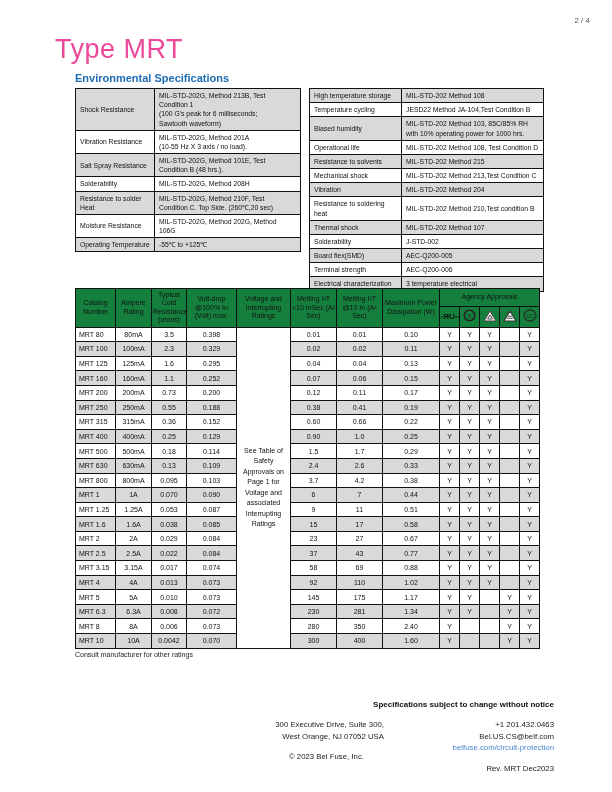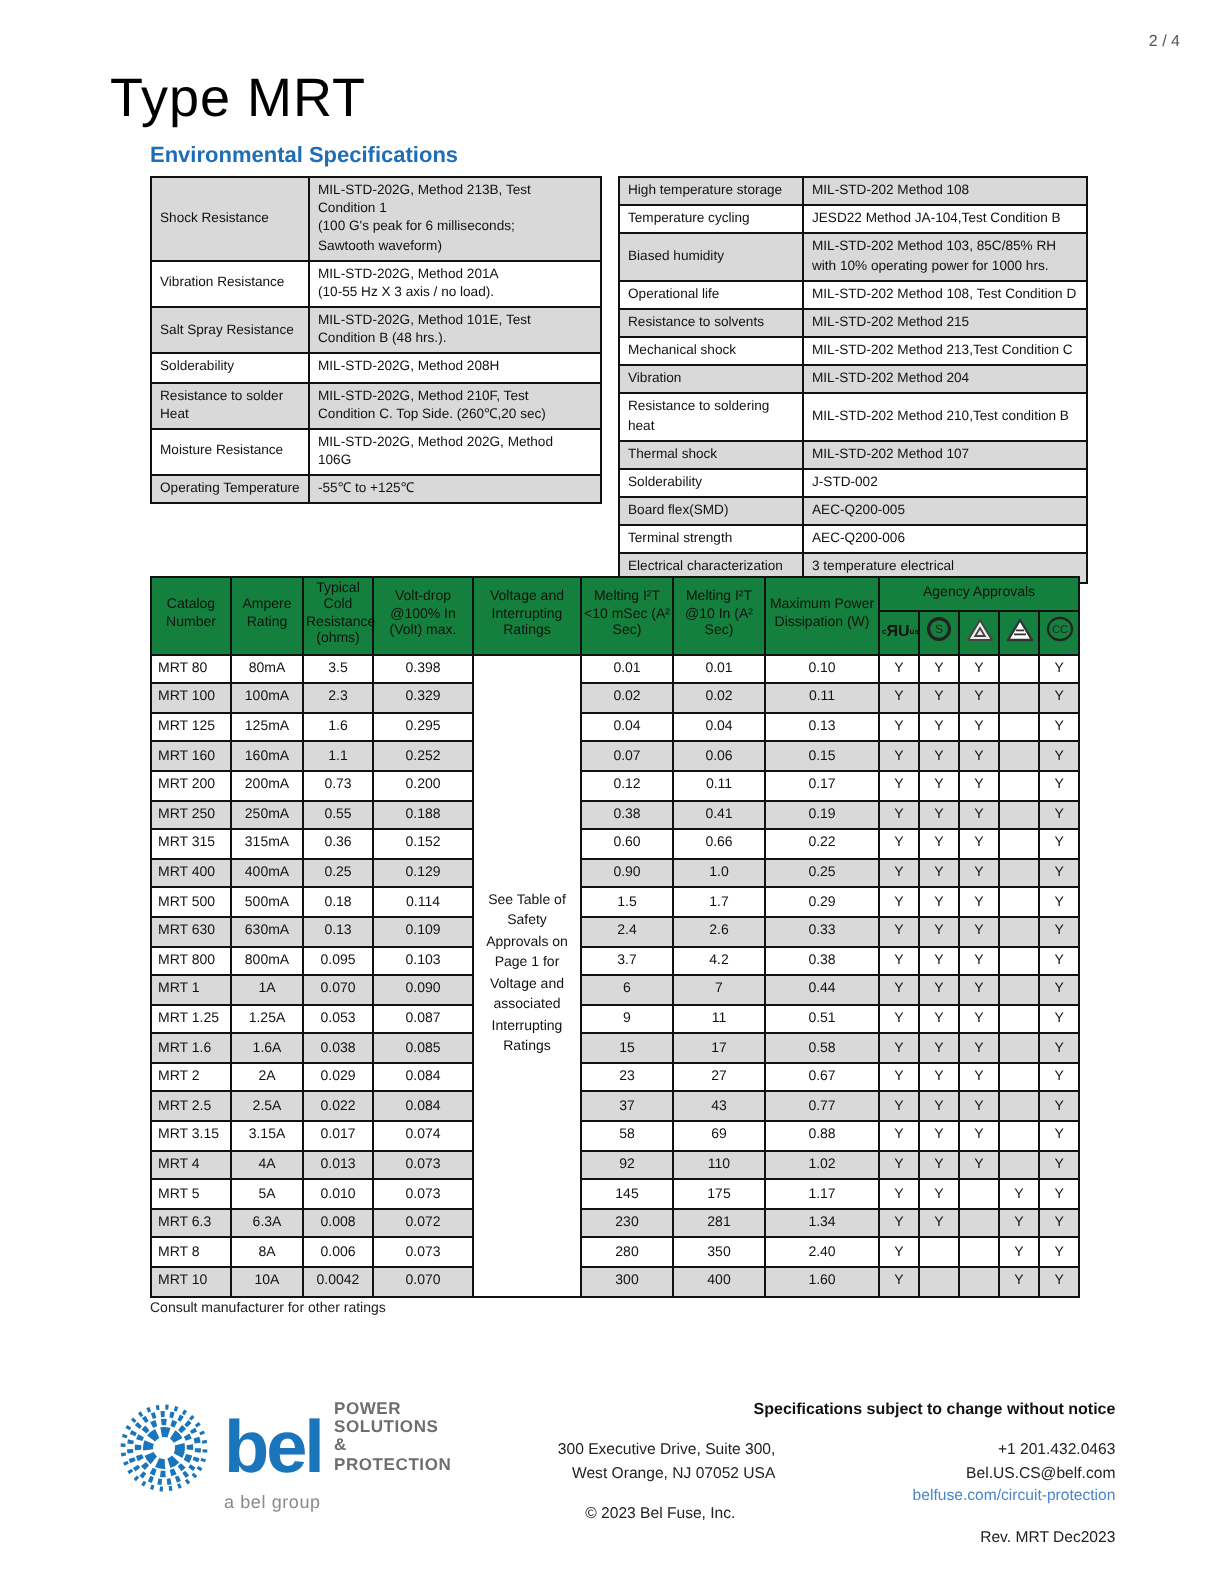--- a/index.html
+++ b/index.html
@@ -5,21 +5,21 @@
   * { margin:0; padding:0; box-sizing:border-box; }
   html,body { background:#e8e8e8; }
   body { font-family:"Liberation Sans", sans-serif; }
   .page {
     position:relative; width:612px; height:792px; margin:0 auto;
     background:#ffffff; overflow:hidden; color:#000;
   }
 
   
   .doc-header { position:absolute; top:34px; left:55px; right:55px; }
-  .doc-title { font-size:27px; font-weight:normal; color:#000000; letter-spacing:0.5px; }
+  .doc-title { font-size:27px; font-weight:normal; color:#ec4899; letter-spacing:0.5px; }
   .page-num { position:absolute; top:16px; right:22px; font-size:8px; color:#555; }
 
   
   .section-heading { font-size:11px; font-weight:bold; color:#1e6db6; margin-bottom:4px; }
 
   
   .env-wrap { position:absolute; top:72px; left:75px; width:411px; }
   .env-tables { display:flex; gap:8px; align-items:flex-start; }
   table { border-collapse:collapse; }
   .env-table { table-layout:fixed; }
@@ -580,42 +580,20 @@
             <td></td>
             <td>Y</td>
             <td>Y</td>
           </tr>
         </tbody>
     </table>
     <div class="footnote">Consult manufacturer for other ratings</div>
   </div>
 
   <div class="footer">
-    <div class="logo-block">
-      <span>
-        <svg width="48" height="48" viewBox="0 0 48 48">
-          <g fill="none" stroke="#1b75bb">
-            <circle cx="24" cy="24" r="8" stroke-width="5" stroke-dasharray="4 2"></circle>
-            <circle cx="24" cy="24" r="13" stroke-width="3.2" stroke-dasharray="2.5 2.5" transform="rotate(20 24 24)"></circle>
-            <circle cx="24" cy="24" r="17" stroke-width="3" stroke-dasharray="2 2.6" transform="rotate(-15 24 24)"></circle>
-            <circle cx="24" cy="24" r="20.5" stroke-width="2.4" stroke-dasharray="1.6 3" transform="rotate(40 24 24)"></circle>
-          </g>
-          <circle cx="24" cy="24" r="5" fill="#fff"></circle>
-        </svg>
-      </span>
-      <div class="logo-text-col">
-        <div class="logo-row">
-          <span class="bel-word">bel</span>
-          <span class="psp">POWER
-SOLUTIONS &amp;
-PROTECTION</span>
-        </div>
-        <div class="bel-group">a bel group</div>
-      </div>
-    </div>
     <div class="footer-right">
       <div class="spec-note">Specifications subject to change without notice</div>
       <div class="addr-cols">
         <div class="addr-col left">
           <div>300 Executive Drive, Suite 300,</div>
           <div>West Orange, NJ 07052 USA</div>
           <div class="sub-line">© 2023 Bel Fuse, Inc.</div>
         </div>
         <div class="addr-col right">
           <div>+1 201.432.0463</div>

